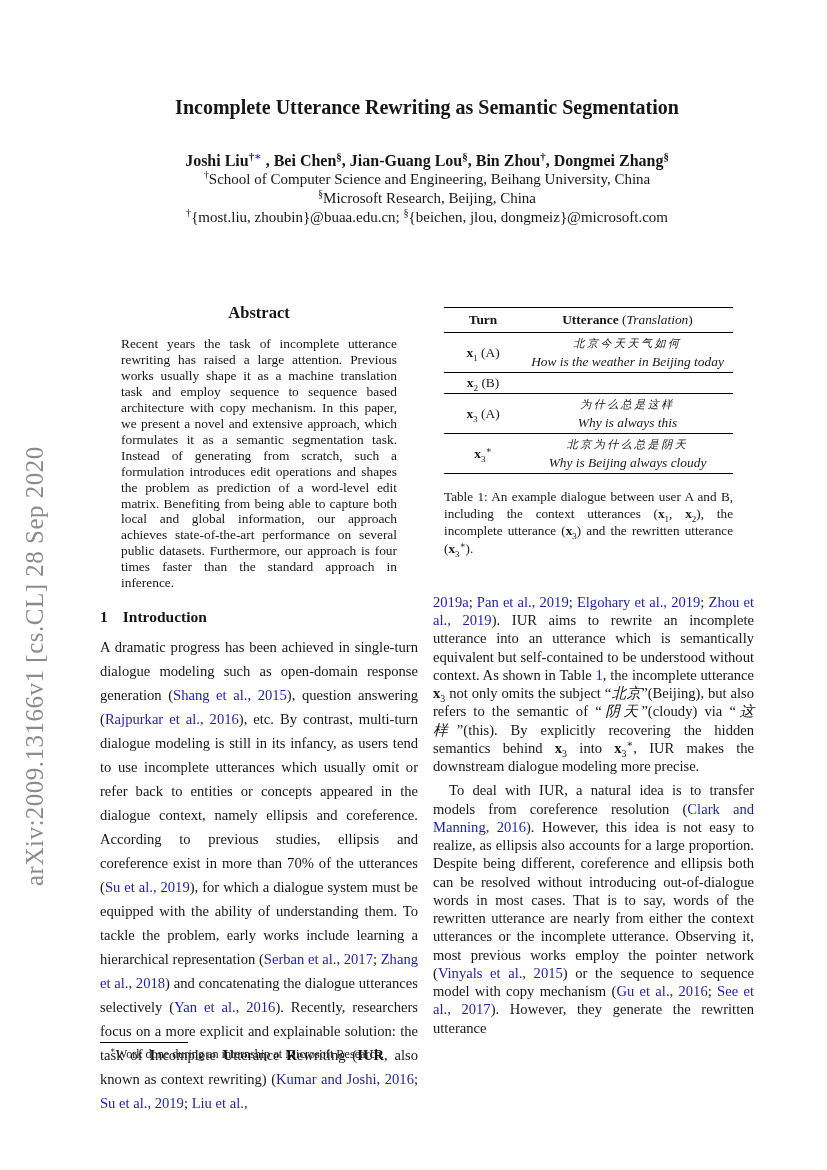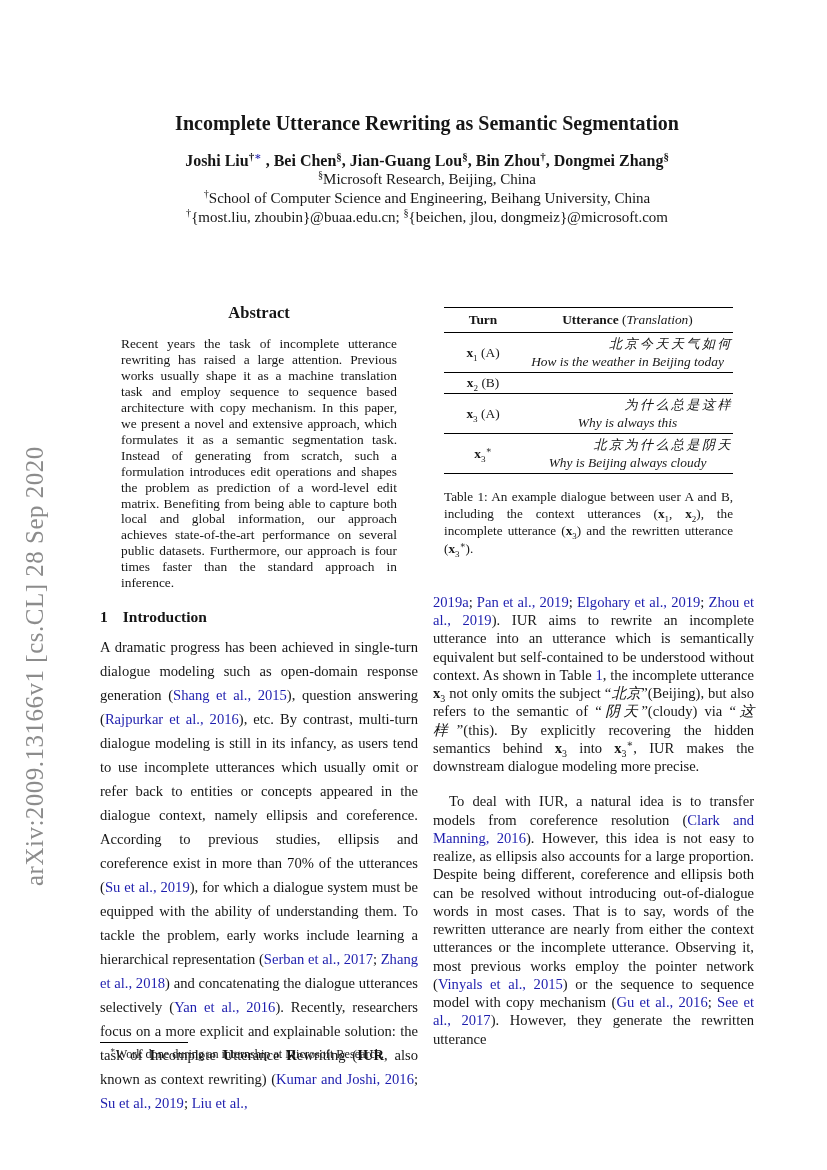--- a/index.html
+++ b/index.html
@@ -26,21 +26,21 @@
   .header {
     position: absolute;
     left: 90px;
     top: 96px;
     width: 674px;
     text-align: center;
   }
   .title {
     font-size: 20px;
     font-weight: bold;
-    margin: 16px;
+    margin: 0;
   }
   .author-block {
     position: absolute;
     left: 90px;
     top: 151px;
     width: 674px;
     text-align: center;
     line-height: 19px;
   }
   .authors { font-size: 16px; font-weight: bold; }
@@ -125,51 +125,51 @@
   .th-utt  { flex: 1; text-align: center; }
   .prow {
     display: flex;
     align-items: center;
     border-bottom: 1.1px solid #000;
     padding: 2px 0;
   }
   .prow:last-child { border-bottom: none; }
   .prow-turn { width: 78px; text-align: center; }
   .prow-utt  { flex: 1; text-align: center; line-height: 17.5px; }
-  .cn-line { font-style: italic; letter-spacing: 2.5px; font-size: 13px; text-align: right; }
+  .cn-line { font-style: italic; letter-spacing: 2.5px; font-size: 11px; }
   .en-line { font-style: italic; }
   .caption {
     margin-top: 14px;
     font-size: 13.2px;
     line-height: 17.2px;
     text-align: justify;
   }
   .rc-par {
     font-size: 14.6px;
     line-height: 18.25px;
     text-align: justify;
   }
   .rc-par1 { margin-top: 36px; }
-  .rc-par2 { margin-top: 17px; text-indent: 16px; }
+  .rc-par2 { margin-top: 6px; text-indent: 16px; }
 </style>
 </head>
 <body>
 
 <div class="page">
 
   <div class="watermark">arXiv:2009.13166v1  [cs.CL]  28 Sep 2020</div>
 
   <div class="header">
     <div class="title">Incomplete Utterance Rewriting as Semantic Segmentation</div>
   </div>
 
   <div class="author-block">
     <div class="authors"><span>Joshi Liu</span><span class="sup">†</span><span class="sup cite">∗</span><span> , Bei Chen</span><span class="sup">§</span><span>, Jian-Guang Lou</span><span class="sup">§</span><span>, Bin Zhou</span><span class="sup">†</span><span>, Dongmei Zhang</span><span class="sup">§</span></div>
+    <div class="affil"><span class="sup">†</span><span>School of Computer Science and Engineering, Beihang University, China</span></div>
     <div class="affil"><span class="sup">§</span><span>Microsoft Research, Beijing, China</span></div>
-    <div class="affil"><span class="sup">†</span><span>School of Computer Science and Engineering, Beihang University, China</span></div>
     <div class="emails"><span class="sup">†</span><span>{most.liu, zhoubin}@buaa.edu.cn; </span><span class="sup">§</span><span>{beichen, jlou, dongmeiz}@microsoft.com</span></div>
   </div>
 
   <div class="col-left">
     <div class="abstract-heading">Abstract</div>
     <div class="abstract-body">Recent years the task of incomplete utterance rewriting has raised a large attention. Previous works usually shape it as a machine translation task and employ sequence to sequence based architecture with copy mechanism. In this paper, we present a novel and extensive approach, which formulates it as a semantic segmentation task. Instead of generating from scratch, such a formulation introduces edit operations and shapes the problem as prediction of a word-level edit matrix. Benefiting from being able to capture both local and global information, our approach achieves state-of-the-art performance on several public datasets. Furthermore, our approach is four times faster than the standard approach in inference.</div>
     <div class="section-heading">
       <span class="sec-num">1</span><span>Introduction</span>
     </div>
     <div class="body-par"><span>A dramatic progress has been achieved in single-turn dialogue modeling such as open-domain response generation (</span><span class="cite">Shang et al., 2015</span><span>), question answering (</span><span class="cite">Rajpurkar et al., 2016</span><span>), etc. By contrast, multi-turn dialogue modeling is still in its infancy, as users tend to use incomplete utterances which usually omit or refer back to entities or concepts appeared in the dialogue context, namely ellipsis and coreference. According to previous studies, ellipsis and coreference exist in more than 70% of the utterances (</span><span class="cite">Su et al., 2019</span><span>), for which a dialogue system must be equipped with the ability of understanding them. To tackle the problem, early works include learning a hierarchical representation (</span><span class="cite">Serban et al., 2017</span><span>; </span><span class="cite">Zhang et al., 2018</span><span>) and concatenating the dialogue utterances selectively (</span><span class="cite">Yan et al., 2016</span><span>). Recently, researchers focus on a more explicit and explainable solution: the task of </span><span class="b">I</span><span>ncomplete </span><span class="b">U</span><span>tterance </span><span class="b">R</span><span>ewriting (</span><span class="b">IUR</span><span>, also known as context rewriting) (</span><span class="cite">Kumar and Joshi, 2016</span><span>; </span><span class="cite">Su et al., 2019</span><span>; </span><span class="cite">Liu et al.,</span></div>

